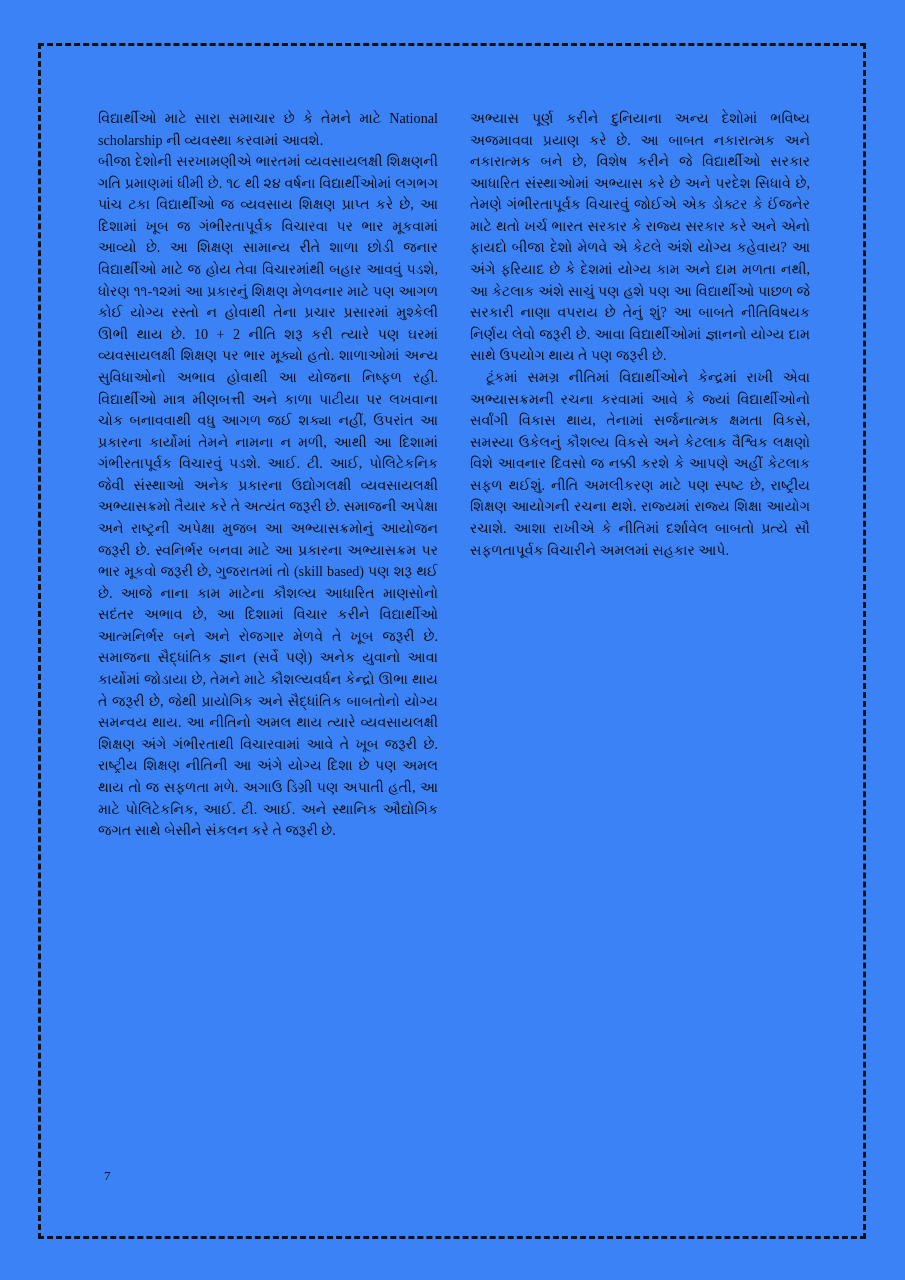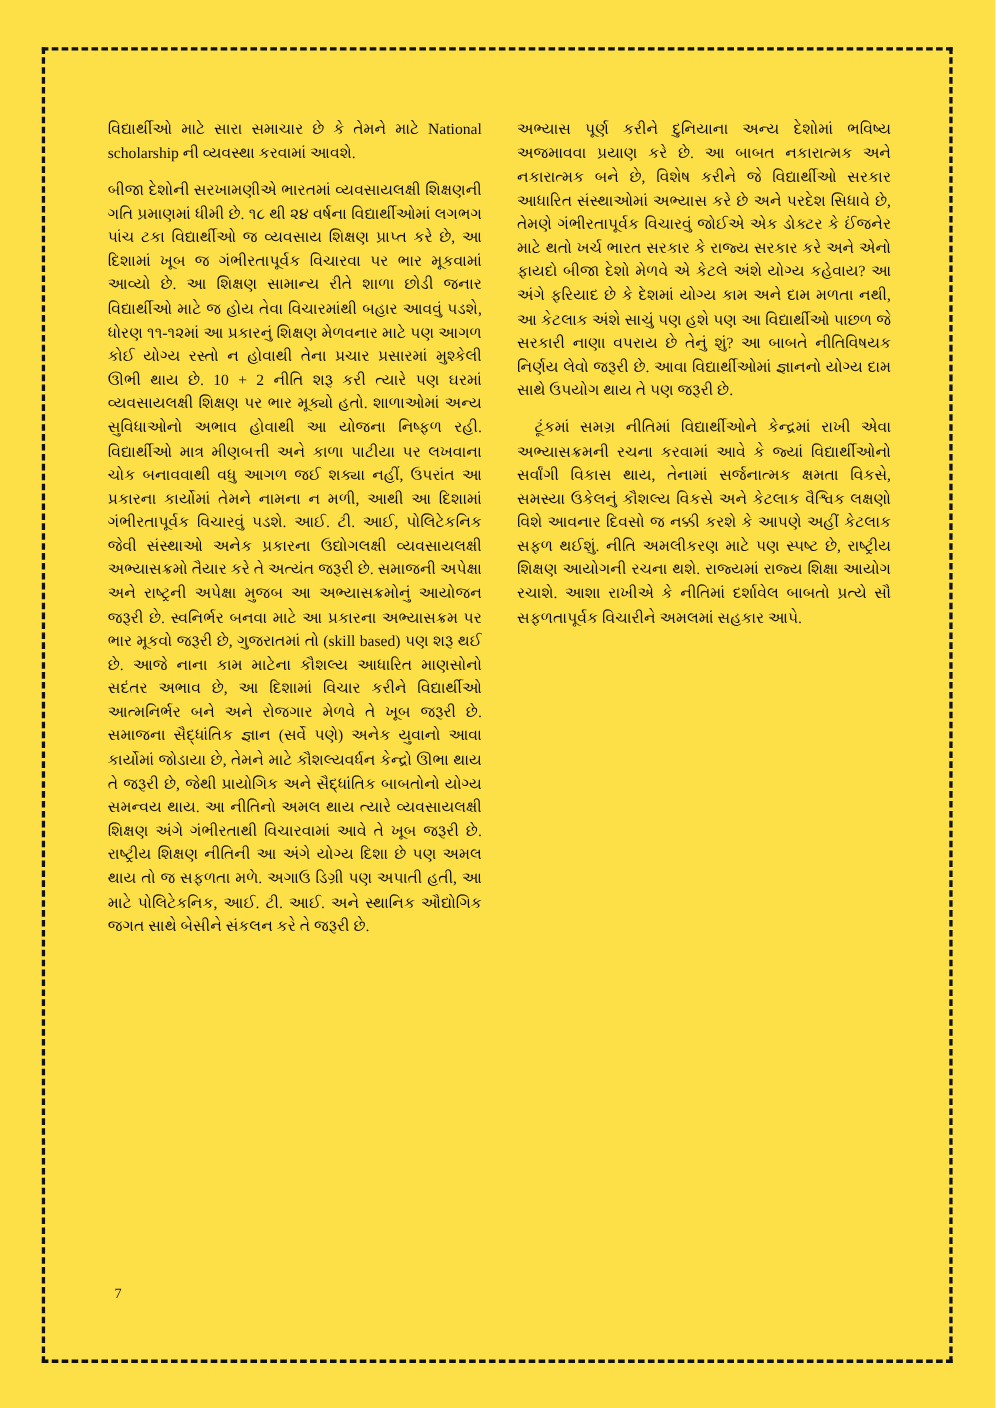--- a/index.html
+++ b/index.html
@@ -7,21 +7,21 @@
     padding: 0;
     background: #ffffff;
   }
   body {
     font-family: "Liberation Serif", serif;
   }
   .page {
     position: relative;
     width: 905px;
     height: 1280px;
-    background: #fde047;
+    background: #3b82f6;
     box-sizing: border-box;
     overflow: hidden;
   }
   .border-frame {
     position: absolute;
     left: 38px;
     top: 43px;
     width: 828px;
     height: 1196px;
     border: 3px dashed #111111;
@@ -47,21 +47,21 @@
     line-height: 1.52;
     text-align: justify;
     text-justify: inter-word;
     color: #0b0b0b;
     font-family: "Liberation Serif", serif;
   }
   .para.indent {
     text-indent: 16px;
   }
   .para + .para {
-    margin-top: 12px;
+    margin-top: 0px;
   }
   .page-number {
     position: absolute;
     left: 104px;
     top: 1168px;
     font-size: 13px;
     color: #111111;
     font-family: "Liberation Serif", serif;
   }
 </style>

